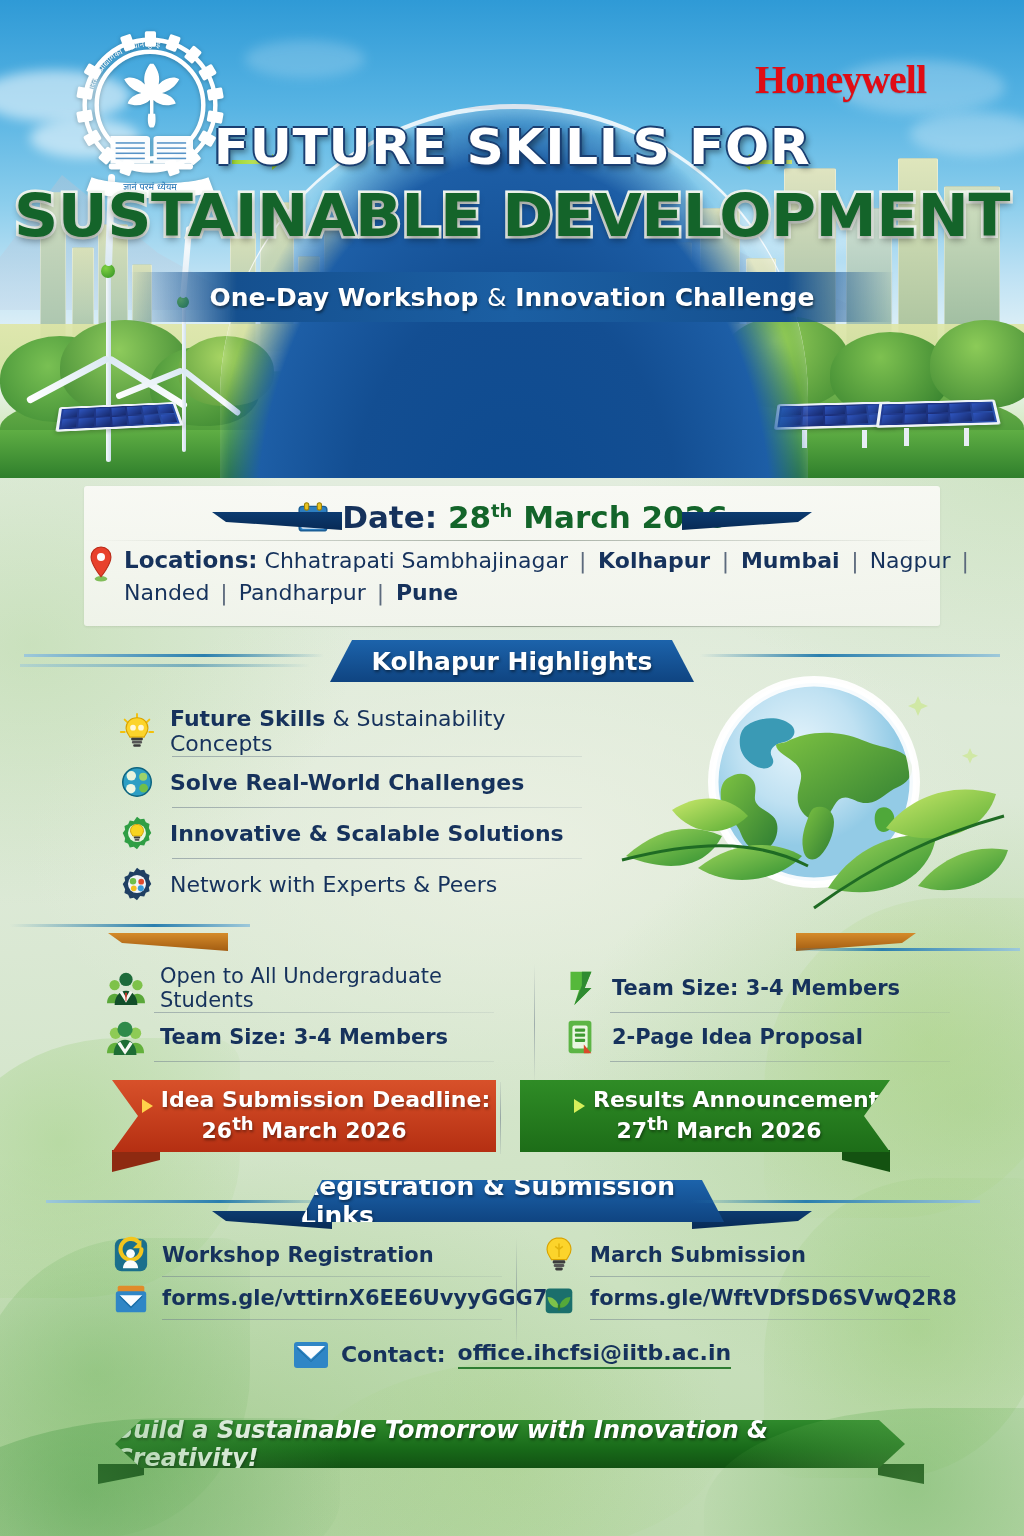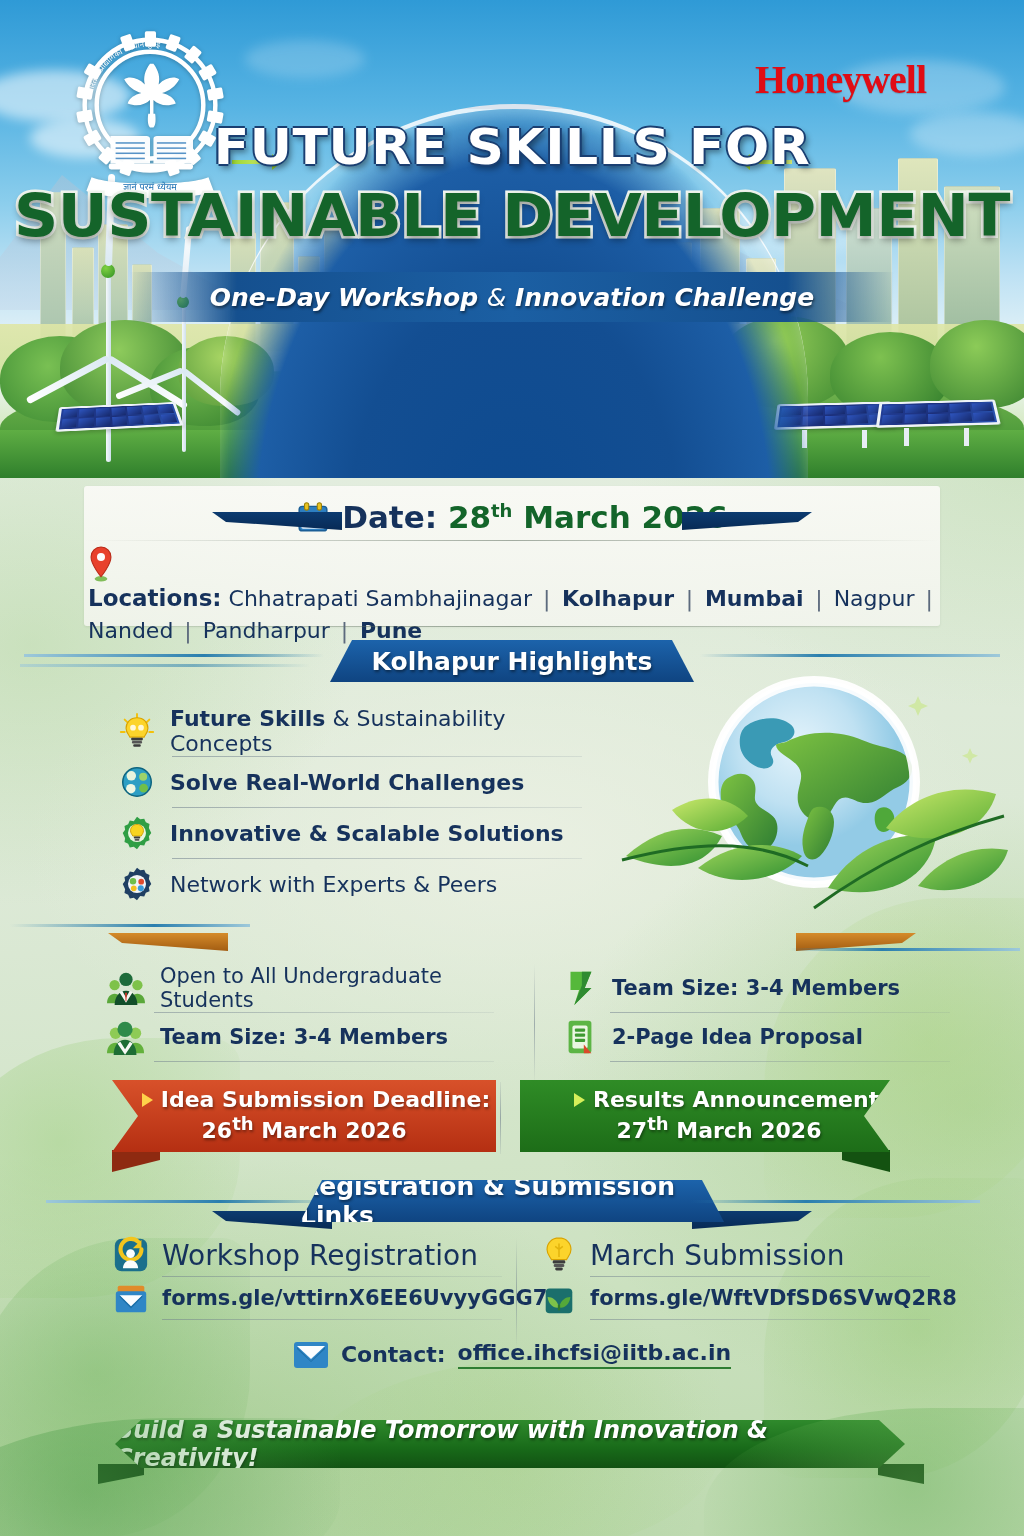--- a/index.html
+++ b/index.html
@@ -86,21 +86,21 @@
     margin-top:6px;
     font-family:"DejaVu Sans", sans-serif; font-weight:bold;
     font-size:58px; letter-spacing:-0.5px; color:#14642a;
     -webkit-text-stroke: 5px #f2f7f0; paint-order: stroke fill;
     text-shadow: 0 4px 7px rgba(0,0,0,.38);
     transform: scaleX(1.06);
   }
   .subtitle-bar {
     position:absolute; left:130px; top:272px; width:764px; height:50px;
     background: linear-gradient(90deg, rgba(20,72,140,0) 0%, #15508f 14%, #1b5fa3 50%, #15508f 86%, rgba(20,72,140,0) 100%);
-    display:flex; align-items:center; justify-content:center;font-style:italic;
+    display:flex; align-items:center; justify-content:center;
   }
   .subtitle {
     color:#fff; font-weight:bold; font-size:25px;
     font-family:"DejaVu Sans", sans-serif;
     text-shadow: 1px 2px 3px rgba(0,0,0,.5);
   }
   .subtitle .amp { font-weight:normal; }
   .tick { position:absolute; height:4px; background:linear-gradient(90deg,#9bd531,#d6ef7a); top:160px; }
 
   
@@ -117,21 +117,21 @@
   }
   .datetext { font-family:"DejaVu Sans", sans-serif; font-size:31px; font-weight:bold; }
   .datelabel { color:#16325c; }
   .datevalue { color:#13652a; }
   .sup { font-size:18px; vertical-align:super; }
 
   .divider-line { position:absolute; height:1px; background:linear-gradient(90deg,rgba(120,130,120,0),rgba(95,110,95,.55),rgba(120,130,120,0)); }
 
   .locrow {
     position:absolute; left:88px; top:66px; width:900px;
-    display:flex; align-items:flex-start; gap:0;flex-direction:column;
+    display:flex; align-items:flex-start; gap:10px;
   }
   .loctext { font-family:"DejaVu Sans", sans-serif; font-size:22px; color:#16325c; line-height:1.45; }
   .loclabel { font-weight:bold; font-size:23px; }
   .loc-b { font-weight:bold; }
   .sep { color:#5c6a7d; padding:0 4px; }
 
   
   .ribbon {
     position:absolute; height:42px; display:flex; align-items:center; justify-content:center;
     color:#fff; font-family:"DejaVu Sans", sans-serif; font-weight:bold; font-size:25px;
@@ -179,26 +179,26 @@
     color:#fff; font-family:"DejaVu Sans", sans-serif; font-weight:bold; font-size:22px;
     text-shadow: 1px 2px 3px rgba(0,0,0,.42); line-height:1.22;
     box-shadow: 0 3px 6px rgba(0,0,0,.25);
   }
   .flag.red { background: linear-gradient(180deg,#d8512a,#b52f12); clip-path: polygon(0 0,100% 0,100% 100%,0 100%, 26px 50%); }
   .flag.green { background: linear-gradient(180deg,#2f8c26,#1d6d18); clip-path: polygon(0 0,100% 0, calc(100% - 26px) 50%, 100% 100%, 0 100%); }
   .flag-notch { position:absolute; height:22px; top:58px; }
   .flag-notch.red { background:#8e2a11; clip-path: polygon(0 0, 100% 0, 100% 45%, 0 100%); }
   .flag-notch.green { background:#145211; clip-path: polygon(0 0, 100% 0, 100% 100%, 0 45%); }
   .tri { display:inline-block; width:0;height:0; border-left:11px solid currentColor; border-top:7px solid transparent; border-bottom:7px solid transparent; margin-right:8px; vertical-align:middle;}
-  .flag-line1 { display:flex; align-items:center;margin-left:24px; }
+  .flag-line1 { display:flex; align-items:flex-end;margin-left:24px; }
 
   
   .lk { position:absolute; }
   .lk-item { display:flex; align-items:center; gap:12px; height:42px; }
-  .lk-text { font-family:"DejaVu Sans", sans-serif; font-size:28px; color:#16325c; font-weight:normal; }
+  .lk-text { font-family:"DejaVu Sans", sans-serif; font-size:21px; color:#16325c; font-weight:bold; }
   .lk-url { font-family:"DejaVu Sans", sans-serif; font-size:21px; color:#16325c; font-weight:bold; }
   .lk-rule { height:1px; background:linear-gradient(90deg,rgba(110,125,140,.5),rgba(110,125,140,.12)); margin-left:50px; }
 
   .contact { position:absolute; left:0; top:862px; width:1024px; display:flex; align-items:center; justify-content:center; gap:12px; }
   .contact-label { font-family:"DejaVu Sans", sans-serif; font-size:22px; font-weight:bold; color:#16325c; }
   .contact-mail { font-family:"DejaVu Sans", sans-serif; font-size:22px; font-weight:bold; color:#16325c; border-bottom:2px solid #2e7d32; padding-bottom:2px;}
 
   .footer {
     position:absolute; left:115px; top:942px; width:790px; height:48px;
     background: linear-gradient(180deg,#2f8a2c,#186a19 60%,#125213);

